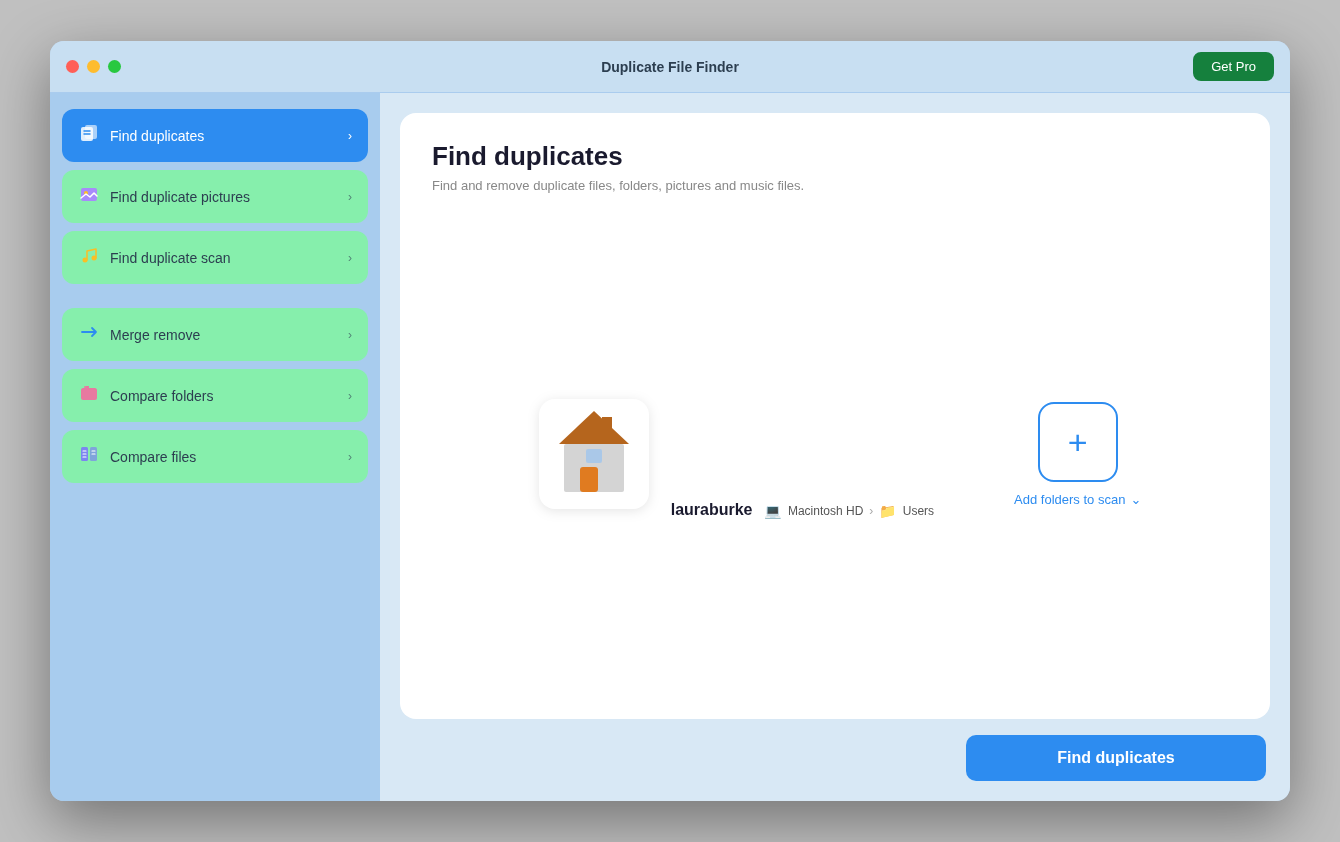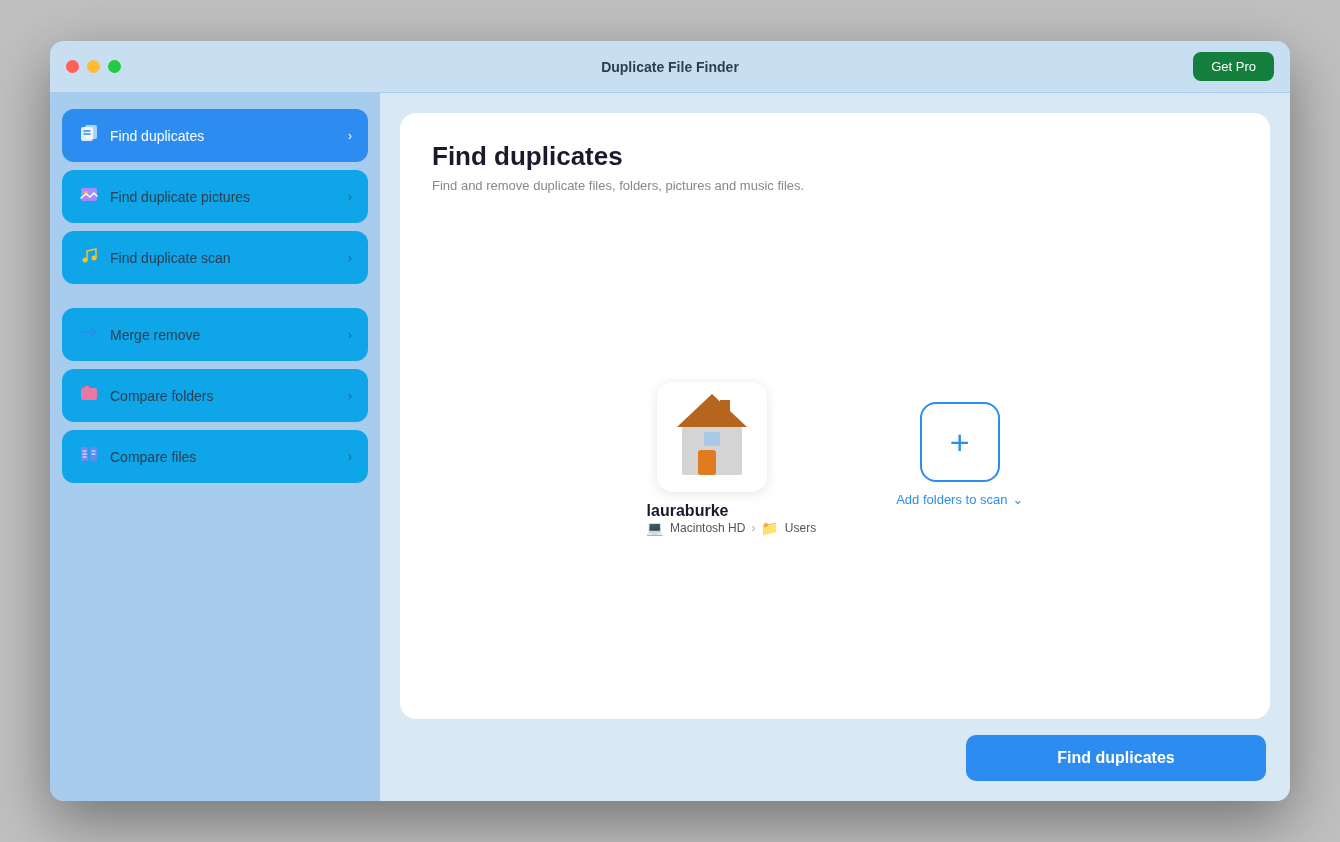--- a/index.html
+++ b/index.html
@@ -81,21 +81,21 @@
       width: 330px;
       background: #a8ccee;
       padding: 16px 12px;
       display: flex;
       flex-direction: column;
       gap: 8px;
       flex-shrink: 0;
     }
 
     .sidebar-item {
-      background: #0ea5e9;
+      background: #86efac;
       border-radius: 12px;
       padding: 14px 16px;
       display: flex;
       align-items: center;
       justify-content: space-between;
       cursor: pointer;
       color: #2c3e50;
     }
 
     .sidebar-item.active {
@@ -176,23 +176,22 @@
     .scan-area {
       flex: 1;
       display: flex;
       align-items: center;
       justify-content: center;
       gap: 80px;
     }
 
     .folder-item {
       display: flex;
-      flex-direction: column;
-      align-items: flex-start;
-      gap: 0;
+      align-items: flex-end;
+      gap: 12px;
     }
 
     .folder-name {
       font-size: 16px;
       font-weight: 600;
       color: #1a1a2e;
     }
 
     .folder-path {
       display: flex;

